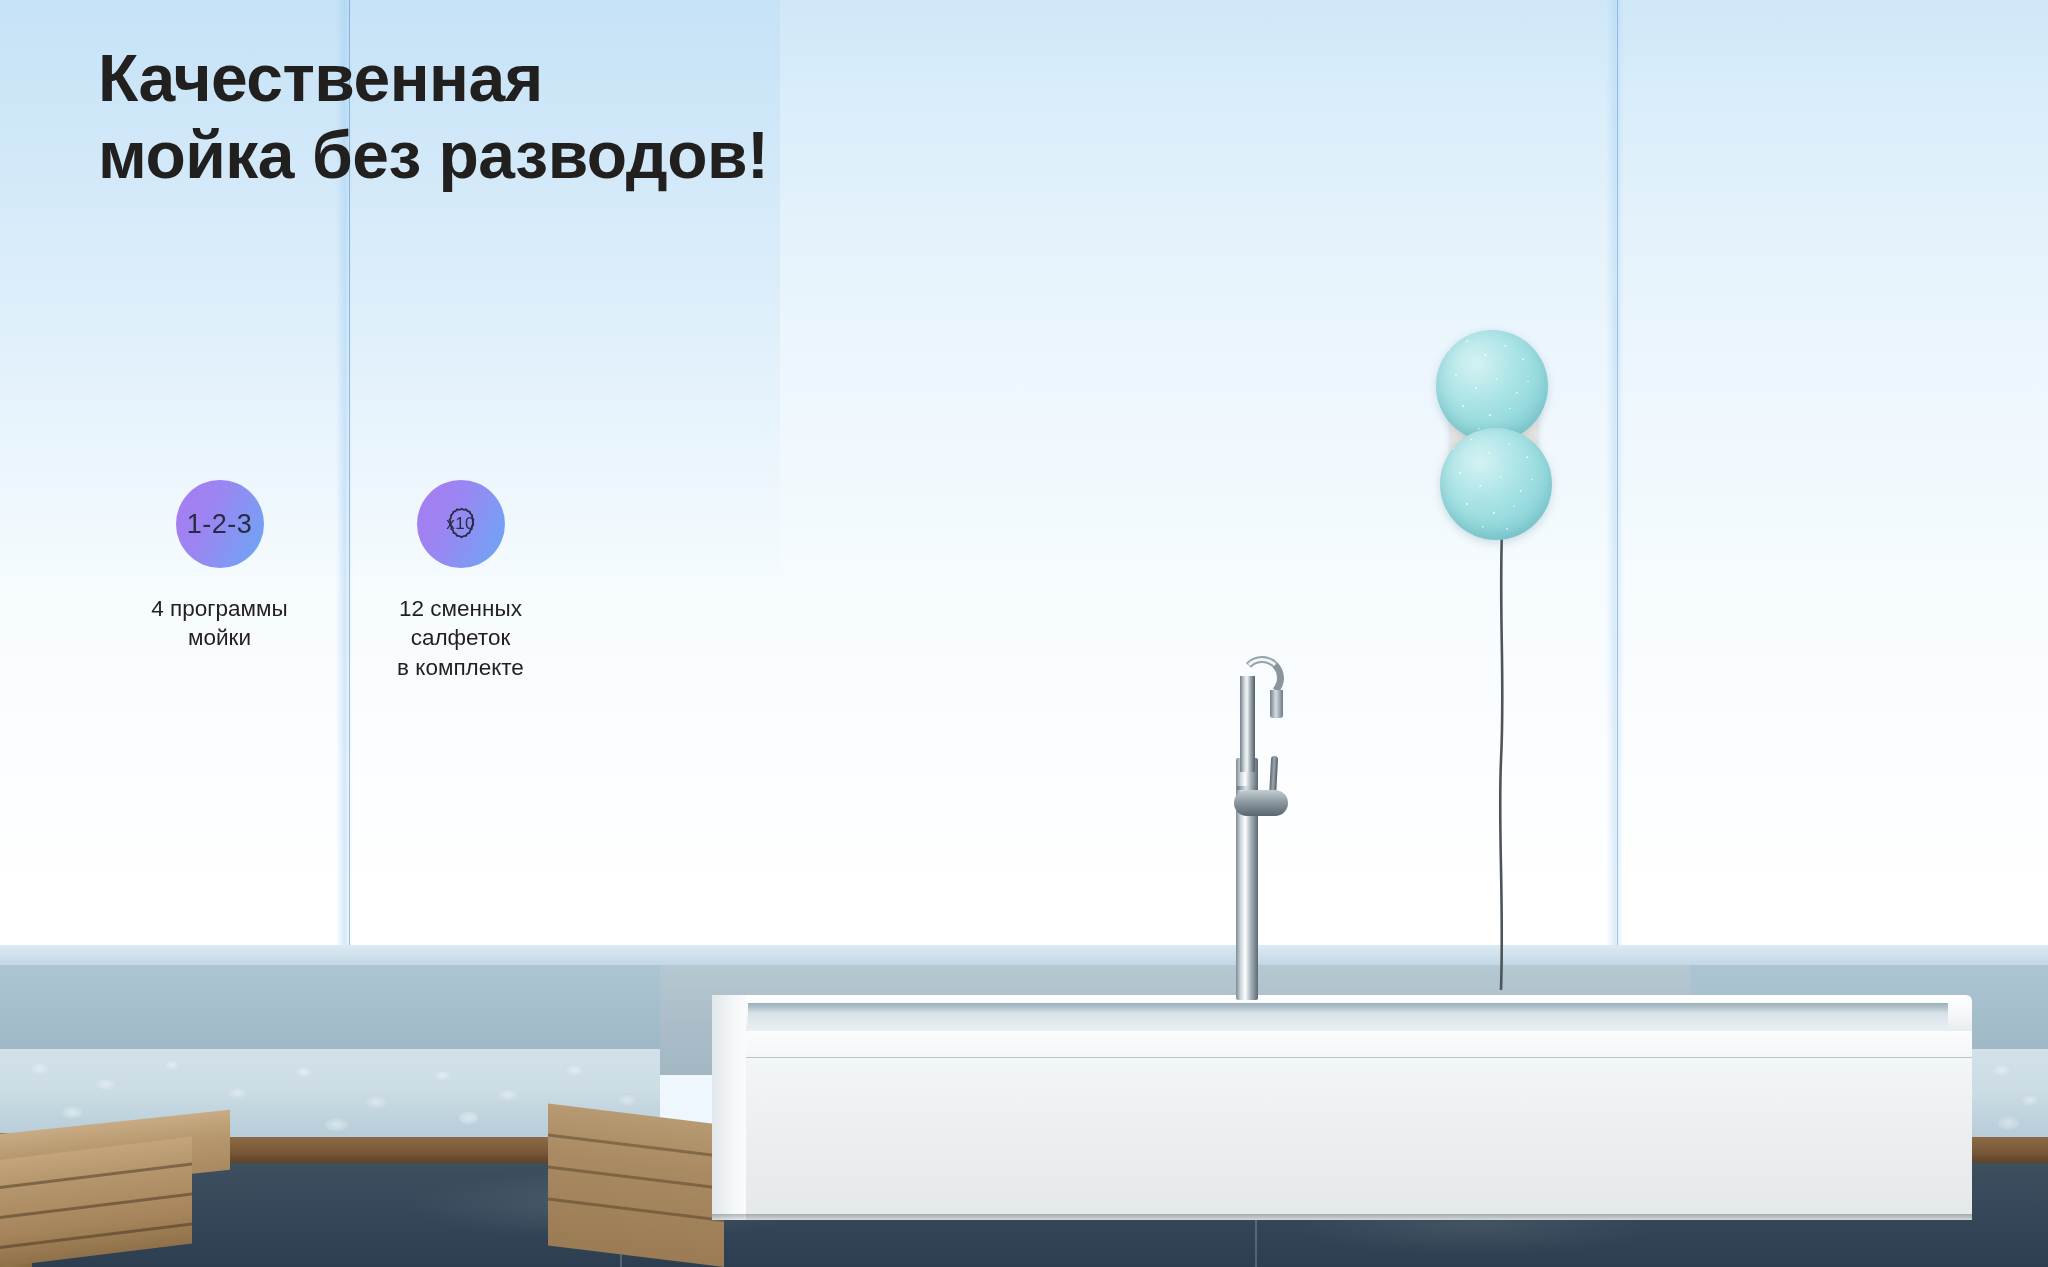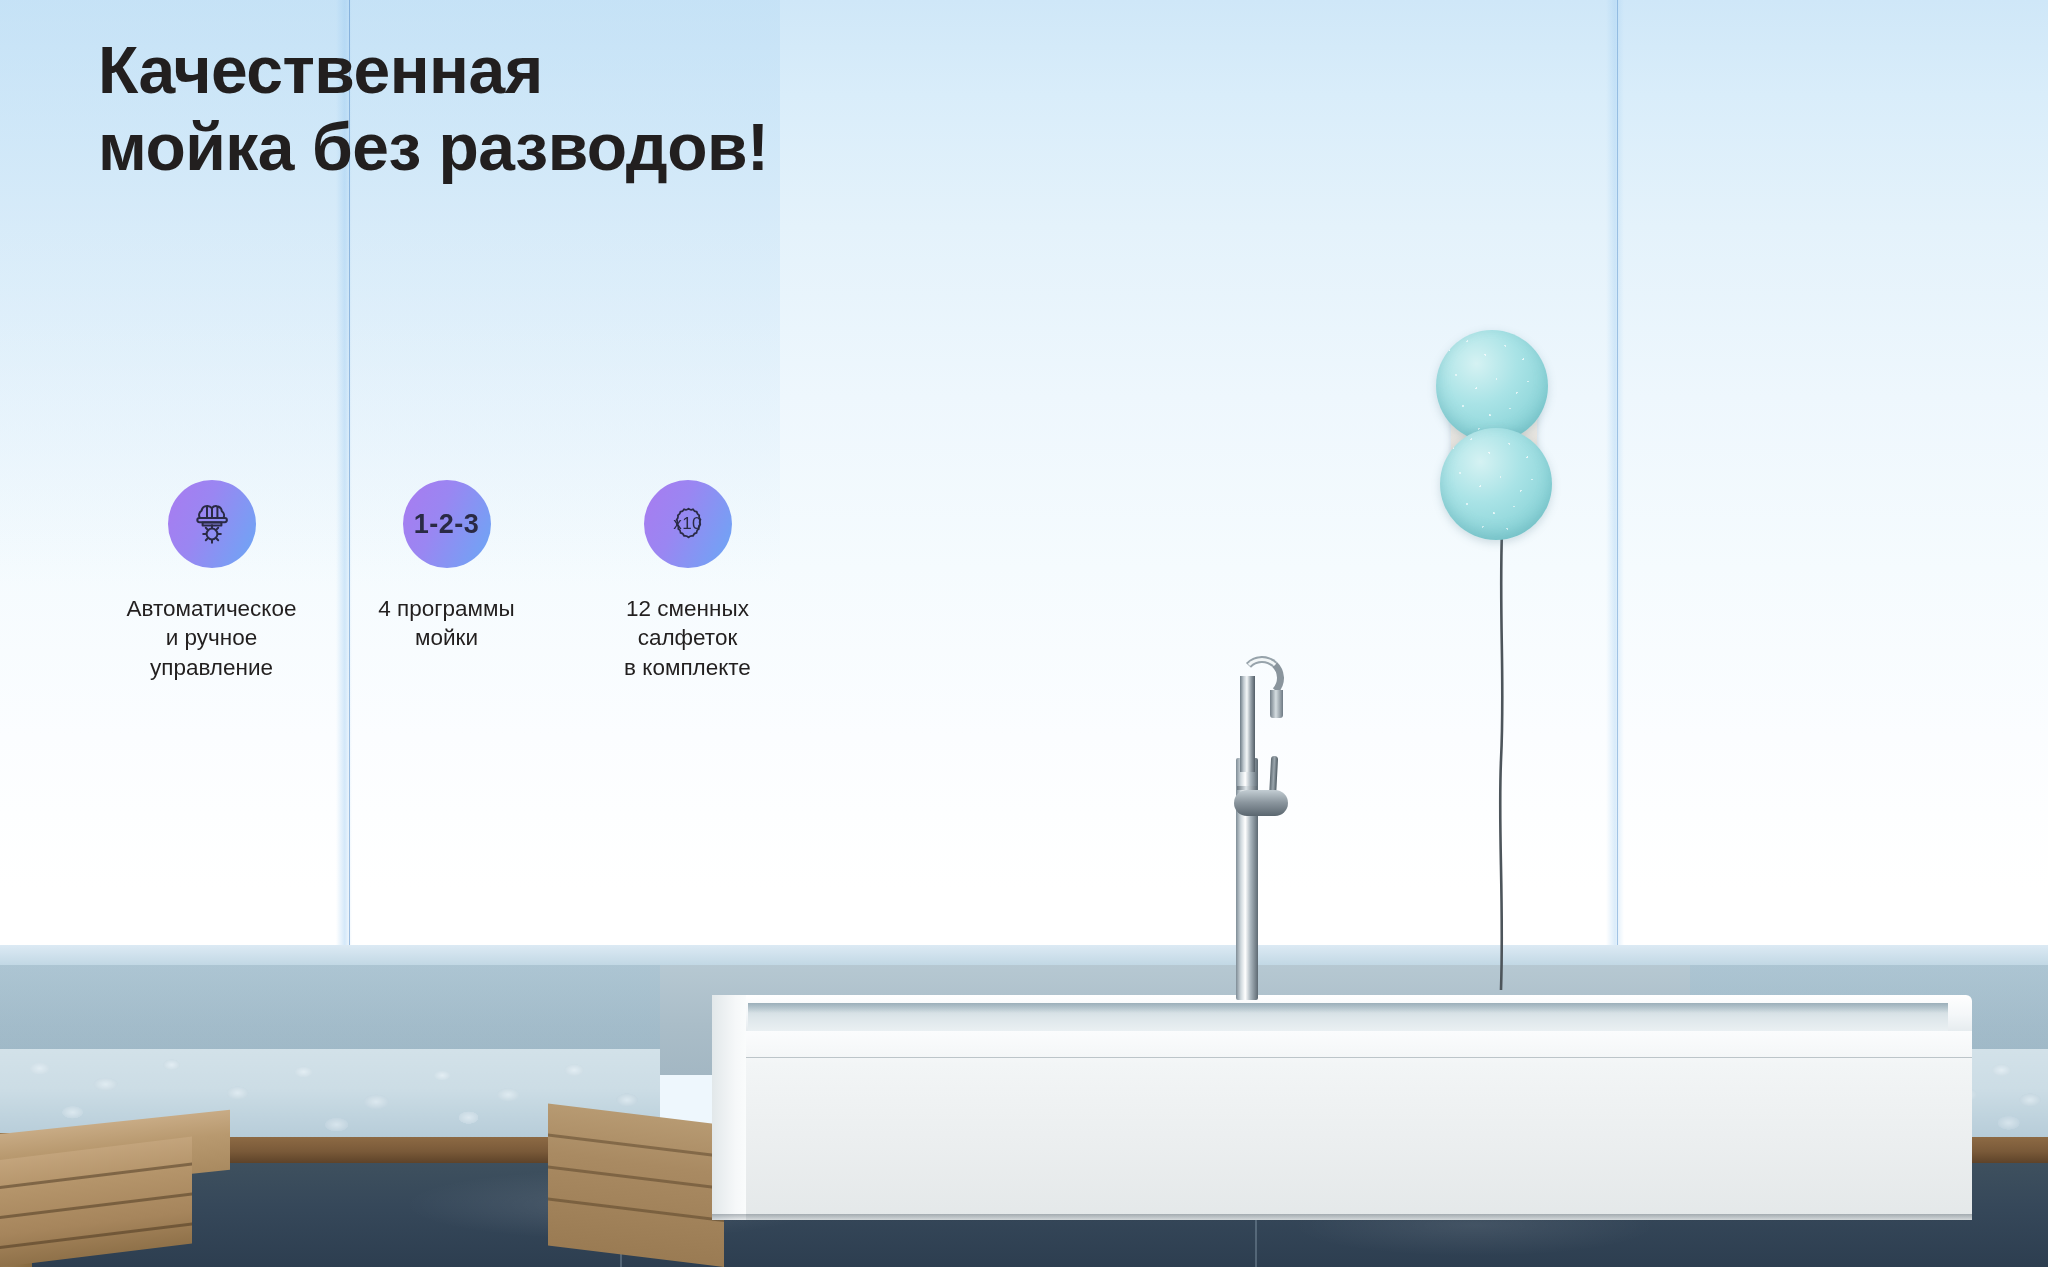--- a/index.html
+++ b/index.html
@@ -209,39 +209,39 @@
   .pad-top { left:8px;  top:0px; }
   .pad-bot { left:12px; top:98px; }
 
   .robot-cord {
     position:absolute; left:1488px; top:530px; width:3px; height:458px;
   }
   .robot-cord svg { display:block; }
 
   
   .headline {
-    position:absolute; left:98px; top:32px;
+    position:absolute; left:98px; top:40px;
     font-size:66px; line-height:1.16;
     font-weight:bold; letter-spacing:-.5px;
     color:#221f1f;
     white-space:pre-line;
   }
 
   
   .features { position:absolute; left:98px; top:480px; display:flex; gap:0; }
   .feature { width:227px; display:flex; flex-direction:column; align-items:center; }
   .f-circle {
     width:88px; height:88px; border-radius:50%;
     display:flex; align-items:center; justify-content:center;
     background:linear-gradient(115deg,#a97bf0 0%, #9a86f2 40%, #6aa8f5 100%);
     margin-bottom:26px;
     position:relative;
   }
   .f-circle .glyph-text {
-    font-size:27px; color:#2a2a45; letter-spacing:.5px; font-weight:bold;
+    font-size:27px; color:#2a2a45; letter-spacing:.5px; font-weight:normal;
   }
   .f-circle .glyph-x10 {
     font-size:17px; color:#2a2a45; letter-spacing:.3px;
   }
   .f-caption {
     font-size:22.5px; line-height:1.30; color:#221f1f;
     text-align:center; white-space:pre-line;
   }
   .f1 { margin-left:0px; }
   .f2 { margin-left:8px; }
@@ -332,46 +332,20 @@
     <div class="robot-win2"></div>
     <div class="pad pad-top"></div>
     <div class="pad pad-bot"></div>
   </div>
 
   <h1 class="headline">Качественная
 мойка без разводов!</h1>
 
   <div class="features">
 
-    <div class="feature f1">
-      <div class="f-circle">
-        <span>
-          <svg width="52" height="52" viewBox="0 0 52 52" fill="none" stroke="#2a2a45" stroke-width="2" stroke-linecap="round" stroke-linejoin="round">
-
-            <path d="M14 22 a5.2 5.2 0 0 1 1.6 -7.4 a5.6 5.6 0 0 1 5.2 -4.6
-                     a5.4 5.4 0 0 1 5.0 2.2 a5.4 5.4 0 0 1 5.2 -2.0
-                     a5.6 5.6 0 0 1 4.8 5.0 a5.2 5.2 0 0 1 1.6 6.8"></path>
-            <path d="M13.4 22 h25.4 a2 2 0 0 1 0 4.2 h-25.4 a2 2 0 0 1 0 -4.2 z"></path>
-            <path d="M21 10.4 v11.4"></path>
-            <path d="M26 12 v9.8"></path>
-            <path d="M31.4 11 v10.8"></path>
-
-            <path d="M16.6 26.4 h18.8 v3.2 h-18.8 z"></path>
-            <circle cx="26" cy="38" r="5.4"></circle>
-            <path d="M26 29.2 v2.4 M26 44.4 v2.4
-                     M17.2 38 h2.4 M32.4 38 h2.4
-                     M19.8 31.8 l1.7 1.7 M30.5 42.5 l1.7 1.7
-                     M32.2 31.8 l-1.7 1.7 M21.5 42.5 l-1.7 1.7"></path>
-          </svg>
-        </span>
-      </div>
-      <div class="f-caption">Автоматическое
-и ручное
-управление</div>
-    </div>
 
     <div class="feature f2">
       <div class="f-circle">
         <span class="glyph-text">1-2-3</span>
       </div>
       <div class="f-caption">4 программы
 мойки</div>
     </div>
 
     <div class="feature f3">

